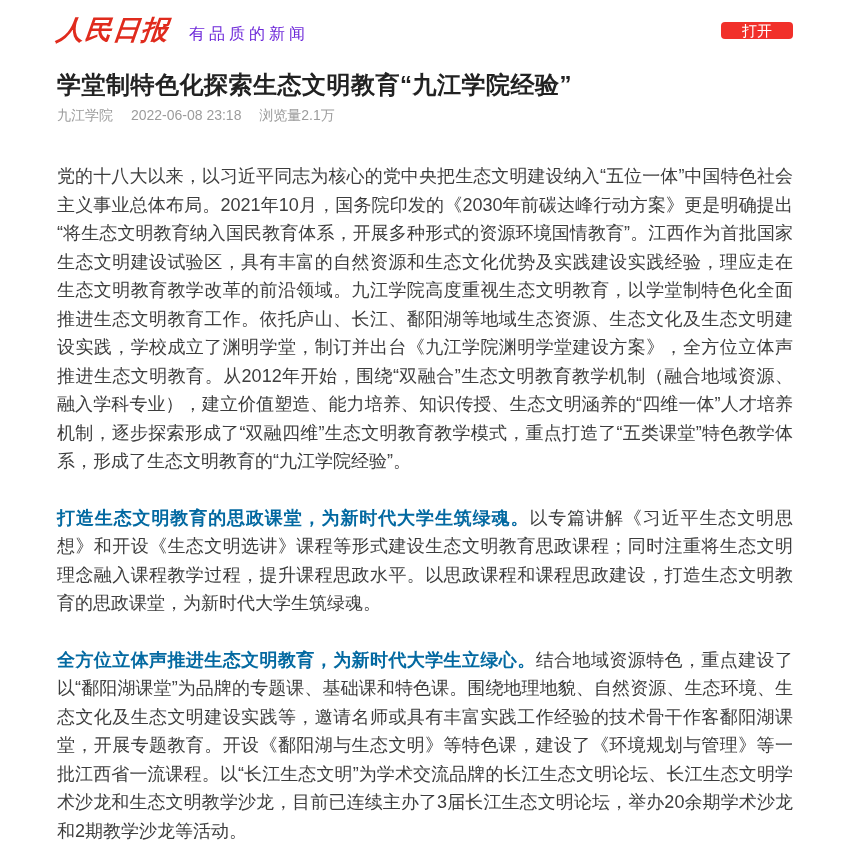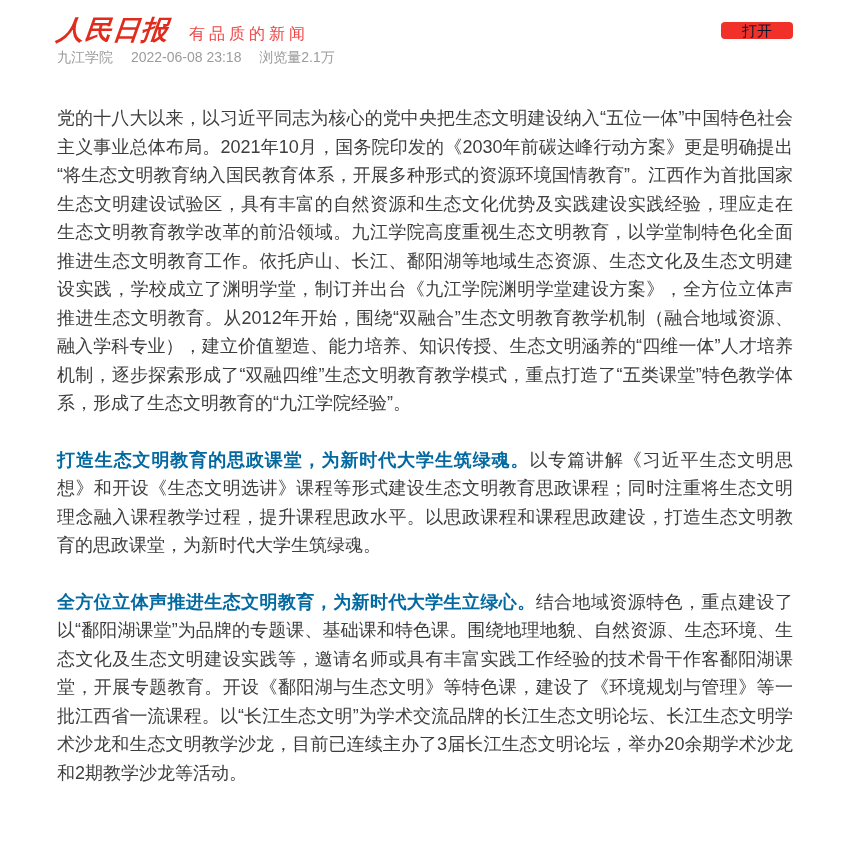--- a/index.html
+++ b/index.html
@@ -36,46 +36,46 @@
     font-size: 27px;
     line-height: 1;
     color: var(--logo-red, #e02b1d);
     transform: skewX(-6deg);
     letter-spacing: 1px;
     white-space: nowrap;
   }
   .tagline {
     margin-left: 20px;
     font-size: 16px;
-    color: #ef4444;
+    color: #6d28d9;
     letter-spacing: 4px;
     white-space: nowrap;
   }
   .open-btn {
     background: var(--accent-red, #f1302a);
-    color: #0f172a;
+    color: #ffffff;
     border: none;
     border-radius: 4px;
     font-size: 15px;
     line-height: 1;
     padding: 1px 21px;
     cursor: pointer;
     font-family: "Liberation Sans", sans-serif;
   }
   
   .title {
     margin-top: 21px;
     font-size: 24px;
     font-weight: bold;
     color: #222222;
     letter-spacing: 0.5px;
     line-height: 1.3;
   }
   .meta {
-    margin-top: 1px;
+    margin-top: 7px;
     font-size: 14px;
     color: #9c9c9c;
   }
   .meta span { margin-right: 14px; }
   .body-text {
     margin-top: 37px;
   }
   .body-text p {
     font-size: 18px;
     line-height: 28.5px;
@@ -96,20 +96,21 @@
 <div class="page">
 
   <div class="header">
     <div class="brand">
       <span class="logo">人民日报</span>
       <span class="tagline">有品质的新闻</span>
     </div>
     <button class="open-btn">打开</button>
   </div>
 
+  <h1 class="title">学堂制特色化探索生态文明教育“九江学院经验”</h1>
 
   <div class="meta">
     <span>九江学院</span>
     <span>2022-06-08 23:18</span>
     <span>浏览量2.1万</span>
   </div>
 
   <div class="body-text">
     <p><b></b><span>党的十八大以来，以习近平同志为核心的党中央把生态文明建设纳入“五位一体”中国特色社会主义事业总体布局。2021年10月，国务院印发的《2030年前碳达峰行动方案》更是明确提出“将生态文明教育纳入国民教育体系，开展多种形式的资源环境国情教育”。江西作为首批国家生态文明建设试验区，具有丰富的自然资源和生态文化优势及实践建设实践经验，理应走在生态文明教育教学改革的前沿领域。九江学院高度重视生态文明教育，以学堂制特色化全面推进生态文明教育工作。依托庐山、长江、鄱阳湖等地域生态资源、生态文化及生态文明建设实践，学校成立了渊明学堂，制订并出台《九江学院渊明学堂建设方案》，全方位立体声推进生态文明教育。从2012年开始，围绕“双融合”生态文明教育教学机制（融合地域资源、融入学科专业），建立价值塑造、能力培养、知识传授、生态文明涵养的“四维一体”人才培养机制，逐步探索形成了“双融四维”生态文明教育教学模式，重点打造了“五类课堂”特色教学体系，形成了生态文明教育的“九江学院经验”。</span></p>
 

